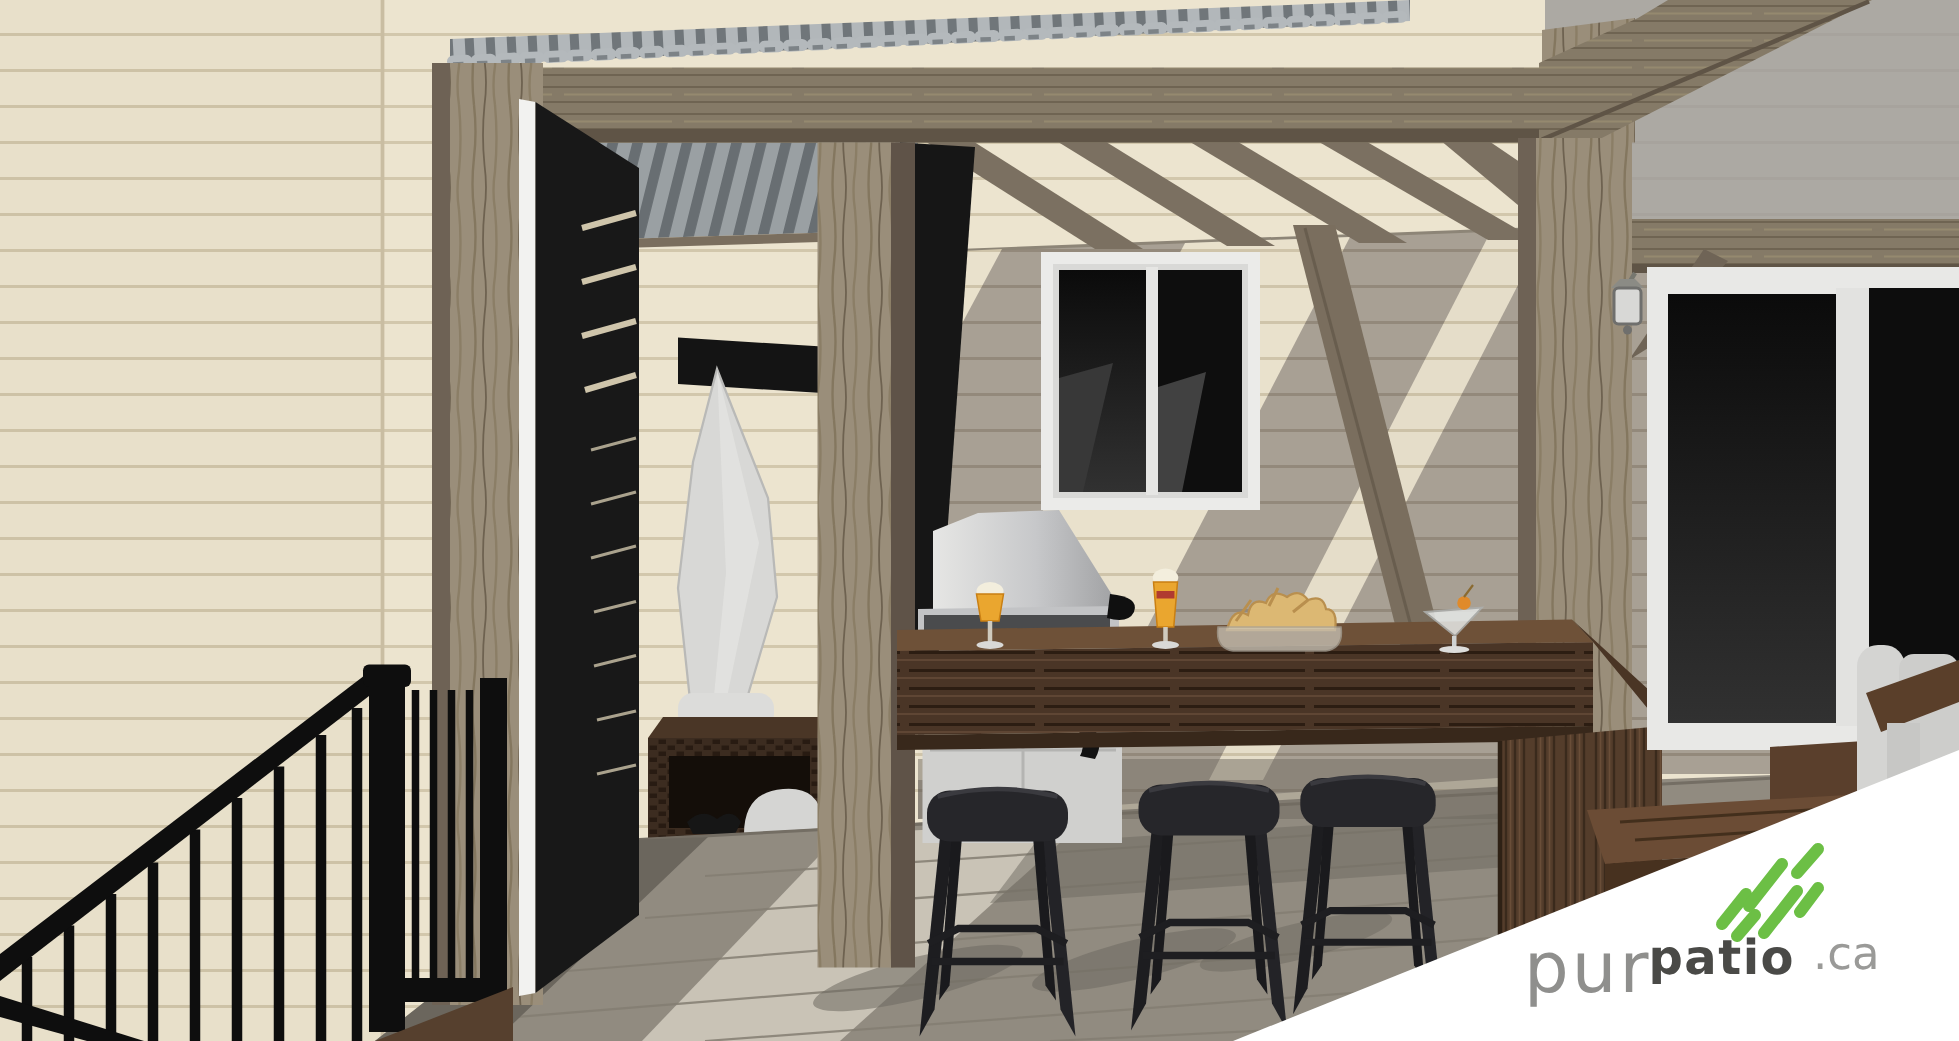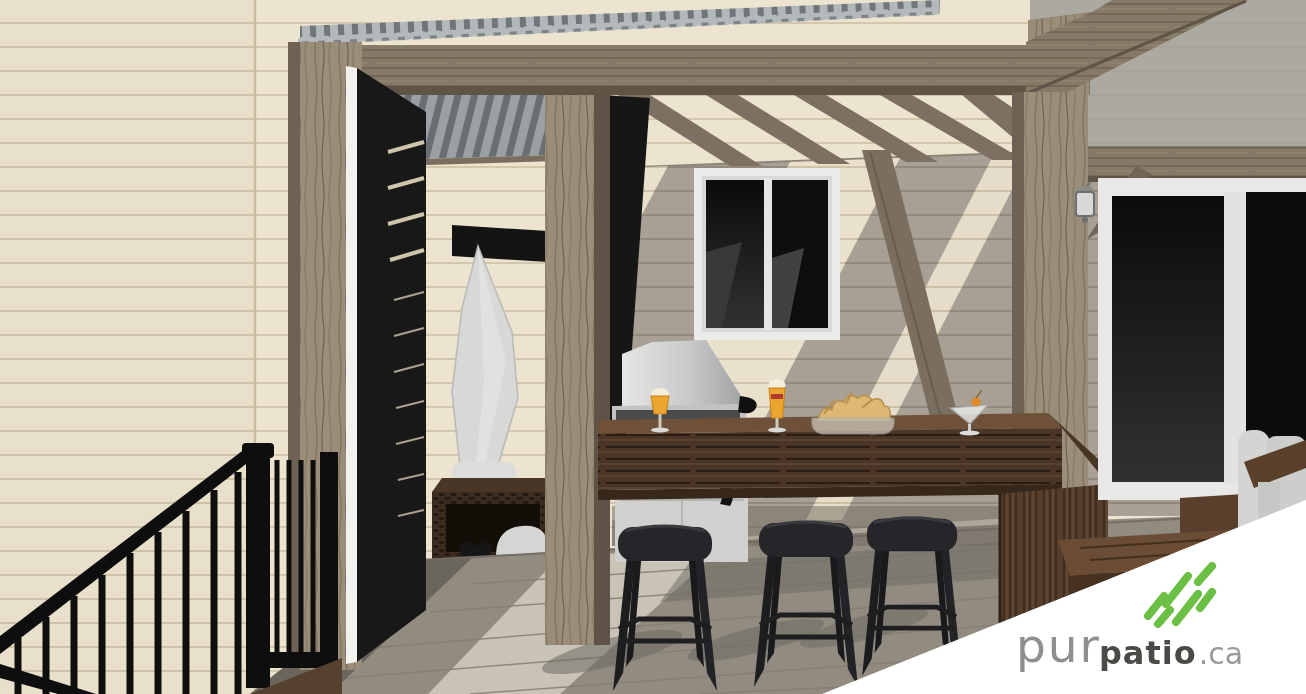--- a/index.html
+++ b/index.html
@@ -1,22 +1,22 @@
 <!DOCTYPE html>
 <html><head>
 <meta charset="utf-8">
 <style>
   html,body{margin:0;padding:0;background:#fff;}
   #stage{position:relative;width:1306px;height:694px;overflow:hidden;background:#ece4cf;
          font-family:"DejaVu Sans","Liberation Sans",sans-serif;}
   #scene{position:absolute;left:0;top:0;}
-  .logo{position:absolute;left:1016px;top:622px;display:flex;align-items:flex-end;line-height:1;}
+  .logo{position:absolute;left:1016px;top:622px;display:flex;align-items:flex-start;line-height:1;}
   .logo .pre{font-size:47px;font-weight:400;color:var(--prefix_gray,#8f8f8d);letter-spacing:2px;}
   .logo .name{font-size:32px;font-weight:700;color:var(--name_dark,#4a4a47);letter-spacing:1px;margin-left:-2px;}
-  .logo .tld{font-size:30px;font-weight:400;color:var(--tld_gray,#9a9a98);margin-left:2px;}
+  .logo .tld{font-size:30px;font-weight:400;color:var(--tld_gray,#9a9a98);margin-left:12px;}
   .logo-icon{position:absolute;left:1142px;top:560px;color:var(--green,#6cbf45);}
 </style>
 </head>
 <body>
 
 <div id="stage" style="--green: #6cbf45; --prefix_gray: #8f8f8d; --name_dark: #4a4a47; --tld_gray: #9a9a98;">
 <svg id="scene" width="1306" height="694" viewBox="0 0 1306 694">
   <defs>
     <pattern id="sidL" width="10" height="24" patternUnits="userSpaceOnUse">
       <rect width="10" height="24" fill="#ece4cf"></rect>

